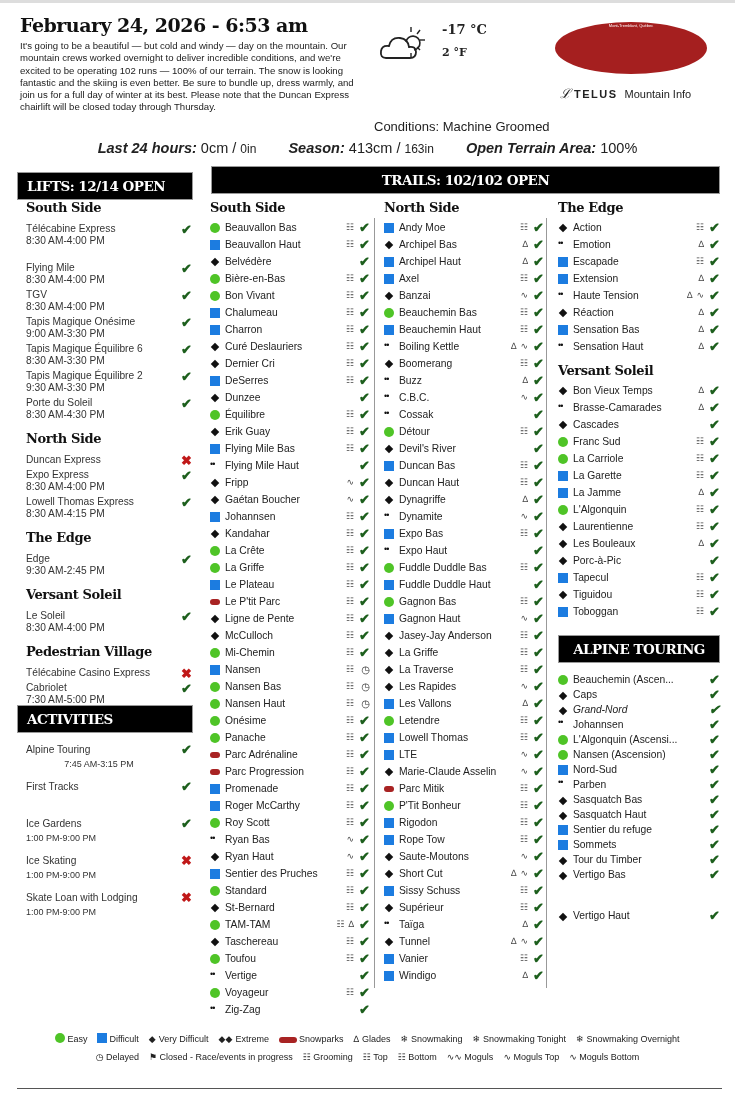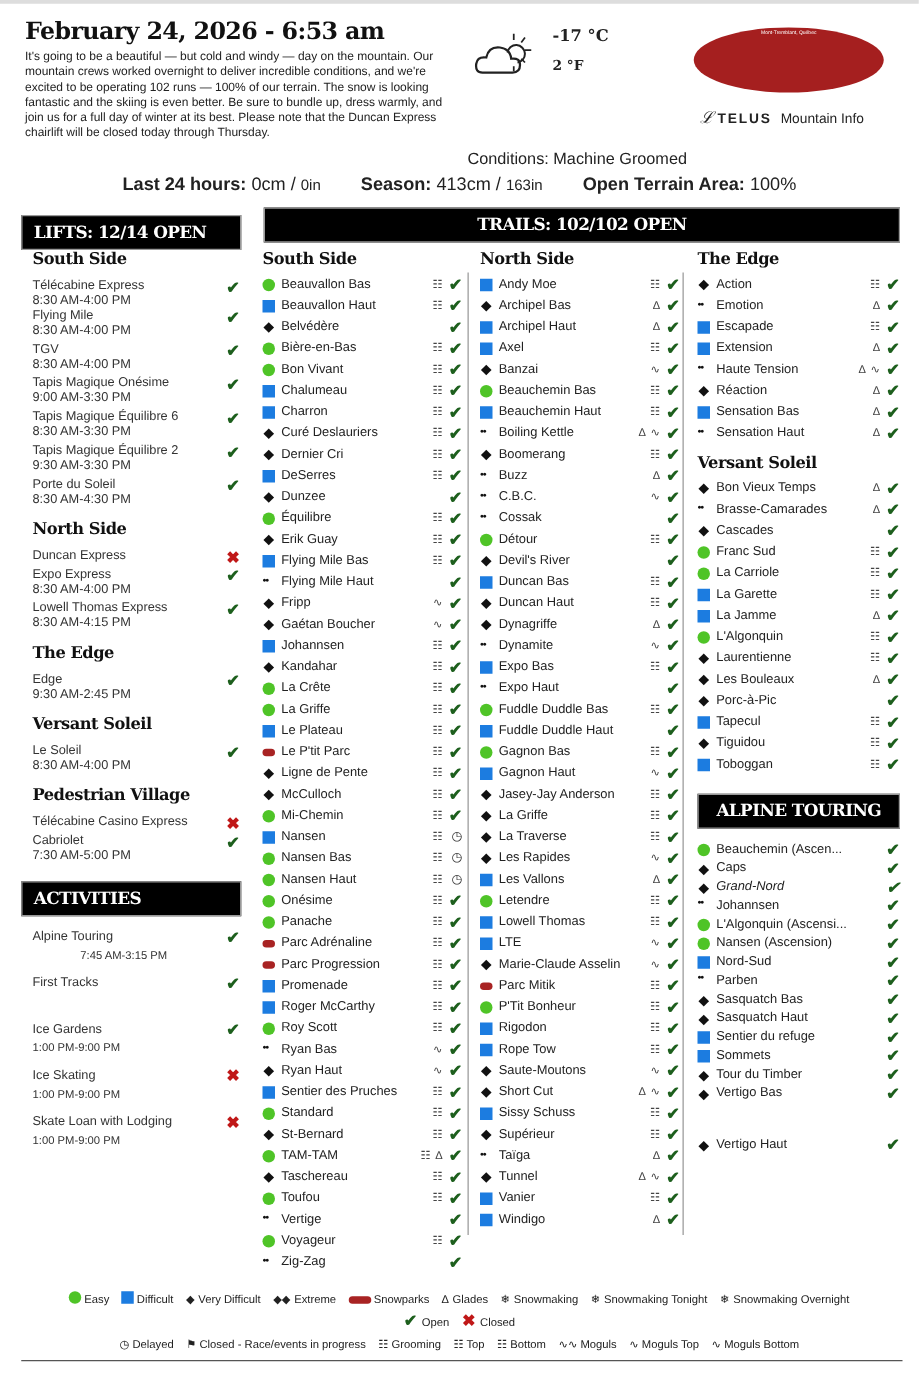--- a/index.html
+++ b/index.html
@@ -11,21 +11,21 @@
   #temp-c { position: absolute; left: 442px; top: 22px; font-family: "DejaVu Serif", serif; font-weight: bold; font-size: 13px; }
   #temp-f { position: absolute; left: 442px; top: 46px; font-family: "DejaVu Serif", serif; font-weight: bold; font-size: 11px; }
   #logo { position: absolute; left: 555px; top: 22px; width: 152px; height: 52px; background: #a51f1f; border-radius: 50%; color: #fff; text-align: center; }
   #logo .name { font-weight: bold; font-size: 20px; margin-top: 10px; letter-spacing: 0; font-family: "Liberation Sans", sans-serif; }
   #logo .sub { font-size: 4px; margin-top: 1px; }
   #telus { position: absolute; left: 560px; top: 84px; font-size: 11px; color: #222; }
   #telus b { letter-spacing: 1.5px; font-size: 11px; margin-right: 4px; }
   #conditions { position: absolute; left: 374px; top: 119px; font-size: 13px; color: #222; }
   #stats { position: absolute; left: 0; top: 140px; width: 735px; text-align: center; font-size: 14.5px; }
   #stats span.g { margin: 0 14px; }
-  #stats b { font-weight: bold; }
+  #stats b { font-weight: bold; font-style: italic; }
   #stats .sm { font-size: 12px; }
   .banner { position: absolute; height: 28px; background: #000; color: #fff; border: 1px solid #999; font-family: "DejaVu Serif", serif; font-weight: bold; font-size: 13.5px; line-height: 26px; letter-spacing: -0.5px; }
   #lifts-banner { left: 17px; top: 172px; width: 176px; padding-left: 9px; }
   #trails-banner { left: 211px; top: 166px; width: 509px; text-align: center; }
   #act-banner { left: 17px; top: 705px; width: 176px; padding-left: 9px; }
   #alp-banner { left: 558px; top: 635px; width: 162px; text-align: center; }
   .sec-h { font-family: "DejaVu Serif", serif; font-weight: bold; font-size: 13px; color: #111; letter-spacing: -0.4px; }
   .col { position: absolute; }
   .lift { position: relative; font-size: 10.2px; line-height: 12px; color: #333; padding-right: 20px; }
   .lift .st { position: absolute; right: 0; top: 1px; }
@@ -90,21 +90,21 @@
   <span class="g"><b>Open Terrain Area:</b> <span>100%</span></span>
 </div>
 
 <div id="lifts-banner" class="banner">LIFTS: 12/14 OPEN</div>
 <div id="trails-banner" class="banner">TRAILS: 102/102 OPEN</div>
 <div id="act-banner" class="banner">ACTIVITIES</div>
 <div id="alp-banner" class="banner">ALPINE TOURING</div>
 
 <div id="lifts-col" class="col" style="left:26px; top:200px; width:166px;">
     <div class="sec-h" style="margin: 0px 0px 8px;">South Side</div>
-    <div class="lift" style="margin-bottom: 0;">
+    <div class="lift" style="margin-bottom: 15px;">
       <div>Télécabine Express</div>
       <div>8:30 AM-4:00 PM</div>
       <span class="st ok" title="open">✔</span>
     </div>
     <div class="lift" style="margin-bottom: 3px;">
       <div>Flying Mile</div>
       <div>8:30 AM-4:00 PM</div>
       <span class="st ok" title="open">✔</span>
     </div>
     <div class="lift" style="margin-bottom: 3px;">
@@ -337,16 +337,15 @@
     <div class="trail" style="height: 15px; line-height: 15px;"><span class="ic vd" style="top: 3px;"></span><span>Tour du Timber</span><span class="st ok" title="open">✔</span></div>
     <div class="trail" style="height: 15px; line-height: 15px;"><span class="ic vd" style="top: 3px;"></span><span>Vertigo Bas</span><span class="st ok" title="open">✔</span></div>
     <div class="trail" style="height: 15px; line-height: 15px; margin-top: 26px;"><span class="ic vd" style="top: 3px;"></span><span>Vertigo Haut</span><span class="st ok" title="open">✔</span></div>
   </div>
 
 <div class="vline" style="left:374px; top:218px; height:770px;"></div>
 <div class="vline" style="left:546px; top:218px; height:770px;"></div>
 
 <div id="legend">
   <div class="row" id="legend-row1"><span class="it"><span class="sw easy" style="border-radius: 50%; background: rgb(79, 196, 39);"></span><span>Easy</span></span><span class="it"><span class="sw diff" style="background: rgb(28, 124, 224);"></span><span>Difficult</span></span><span class="it"><span style="margin-right: 3px;">◆</span><span>Very Difficult</span></span><span class="it"><span style="margin-right: 3px;">◆◆</span><span>Extreme</span></span><span class="it"><span class="sw park" style="background: rgb(168, 35, 35); width: 18px; border-radius: 6px;"></span><span>Snowparks</span></span><span class="it"><span style="margin-right: 3px;">∆</span><span>Glades</span></span><span class="it"><span style="margin-right: 3px;">❄</span><span>Snowmaking</span></span><span class="it"><span style="margin-right: 3px;">❄</span><span>Snowmaking Tonight</span></span><span class="it"><span style="margin-right: 3px;">❄</span><span>Snowmaking Overnight</span></span></div>
-  <div class="row" id="legend-row2"><span class="it"><span class="ok">✔ </span><span>Open</span></span><span class="it"><span class="no">✖ </span><span>Closed</span></span></div>
   <div class="row" id="legend-row3"><span class="it"><span>◷ </span><span>Delayed</span></span><span class="it"><span>⚑ </span><span>Closed - Race/events in progress</span></span><span class="it"><span>☷ </span><span>Grooming</span></span><span class="it"><span>☷ </span><span>Top</span></span><span class="it"><span>☷ </span><span>Bottom</span></span><span class="it"><span>∿∿ </span><span>Moguls</span></span><span class="it"><span>∿ </span><span>Moguls Top</span></span><span class="it"><span>∿ </span><span>Moguls Bottom</span></span></div>
 </div>
 <div id="footline"></div>
 
 </body></html>

